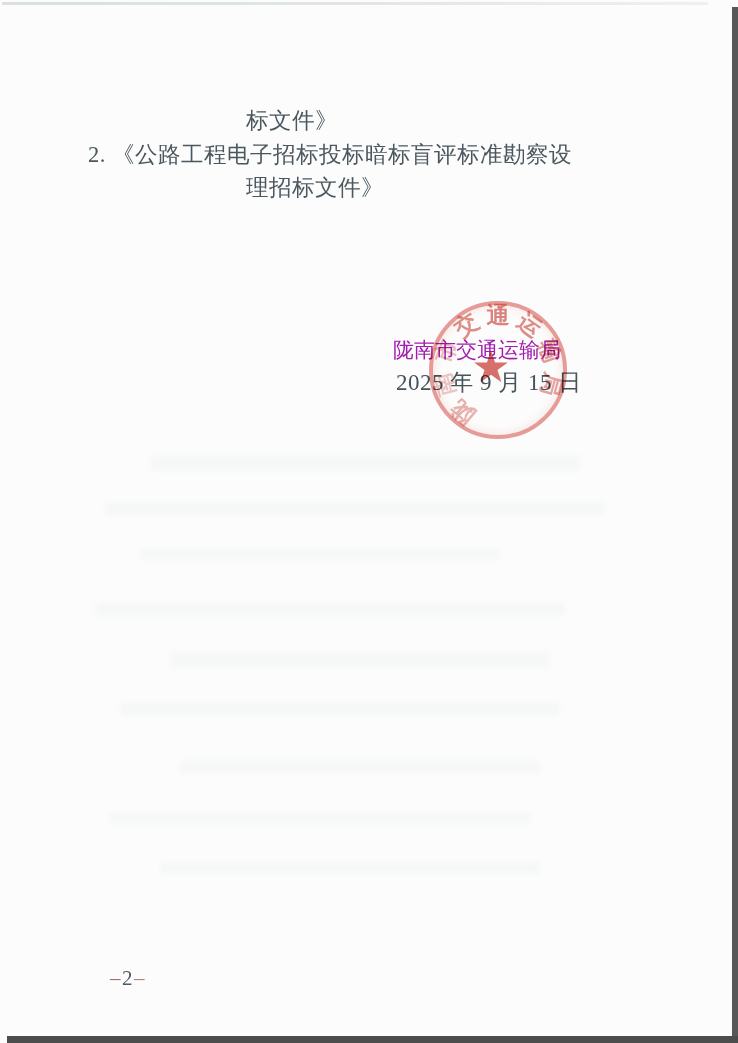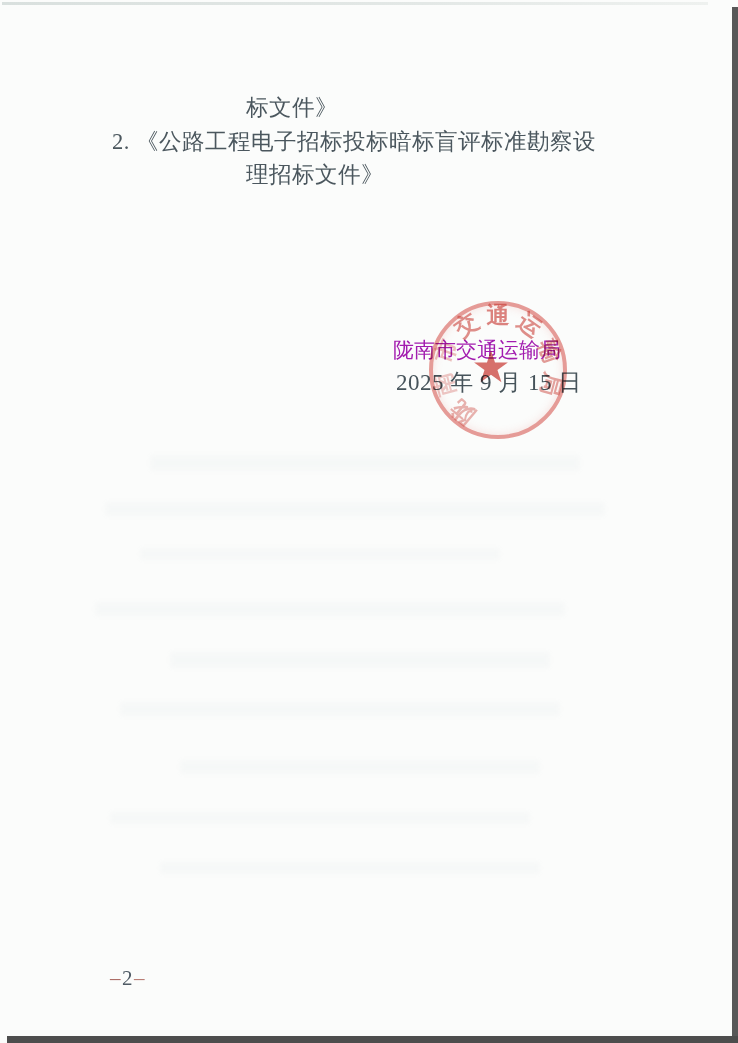--- a/index.html
+++ b/index.html
@@ -9,24 +9,24 @@
     background:#fbfcfb;
     font-family:"Liberation Serif","DejaVu Serif",serif;
   }
   
   .top-edge-line { position:absolute; left:2px; top:2px; width:706px; height:3px;
     background:linear-gradient(to right,#d9e0de,#e3e8e6 60%,#eef1ef); }
   .right-edge-shadow { position:absolute; right:0; top:7px; width:6px; height:1036px; background:#585858; }
   .bottom-edge-shadow { position:absolute; left:7px; right:0; bottom:0; height:7px; background:#4d4d4d; }
 
   
-  #doc-lines { position:absolute; left:0; top:91px; width:718px; }
+  #doc-lines { position:absolute; left:0; top:104px; width:718px; }
   .doc-line { font-size:22.5px; line-height:33.6px; color:#4b575e;
     letter-spacing:0.5px; white-space:pre; }
-  .indent-item { padding-left:112px; }
+  .indent-item { padding-left:88px; }
   .indent-cont { padding-left:246px; }
 
   
   .sig-org  { position:absolute; left:393px; top:336px; font-size:21px;
     color:#a21caf; letter-spacing:0px; white-space:pre; }
   .sig-date { position:absolute; left:396px; top:367px; font-size:23px;
     color:#46535a; letter-spacing:0.5px; white-space:pre; }
 
   
   #seal { position:absolute; left:429px; top:301px; width:138px; height:138px;

